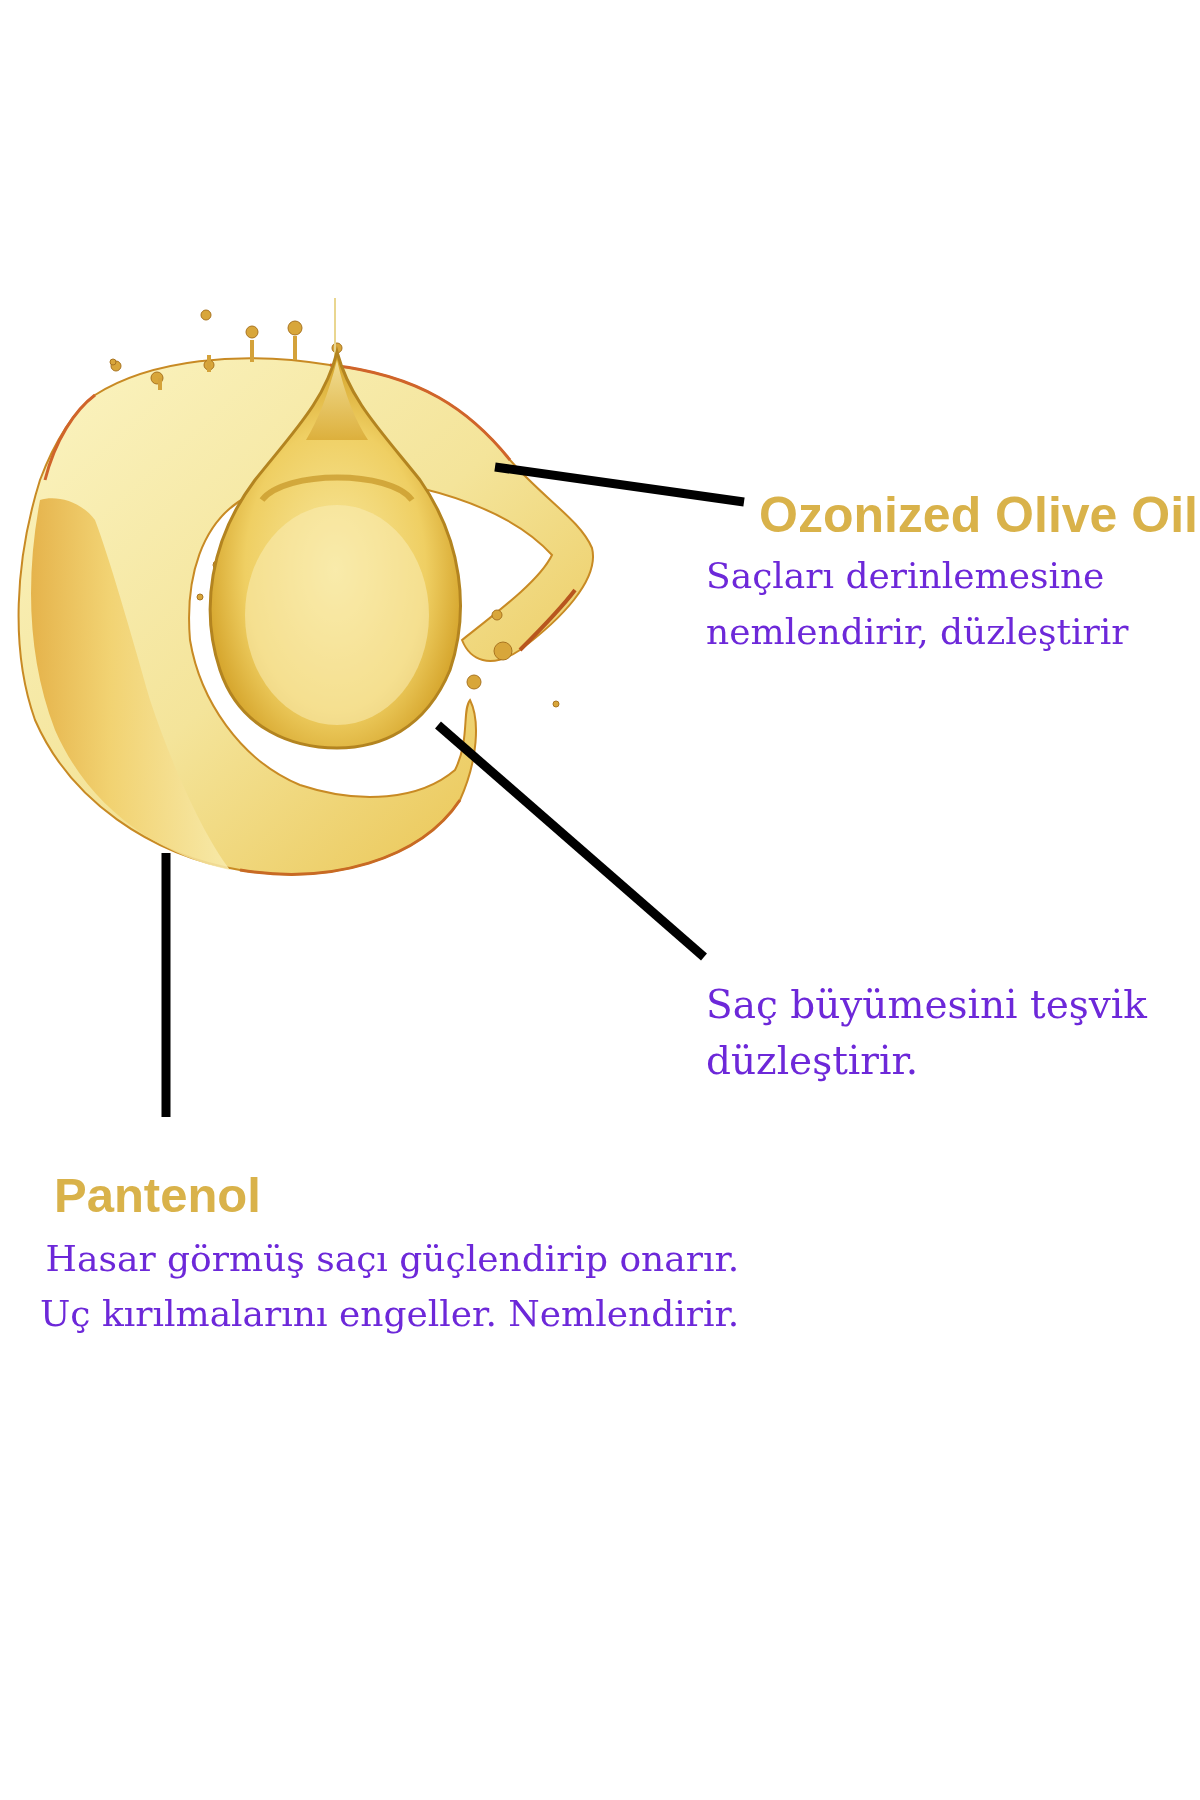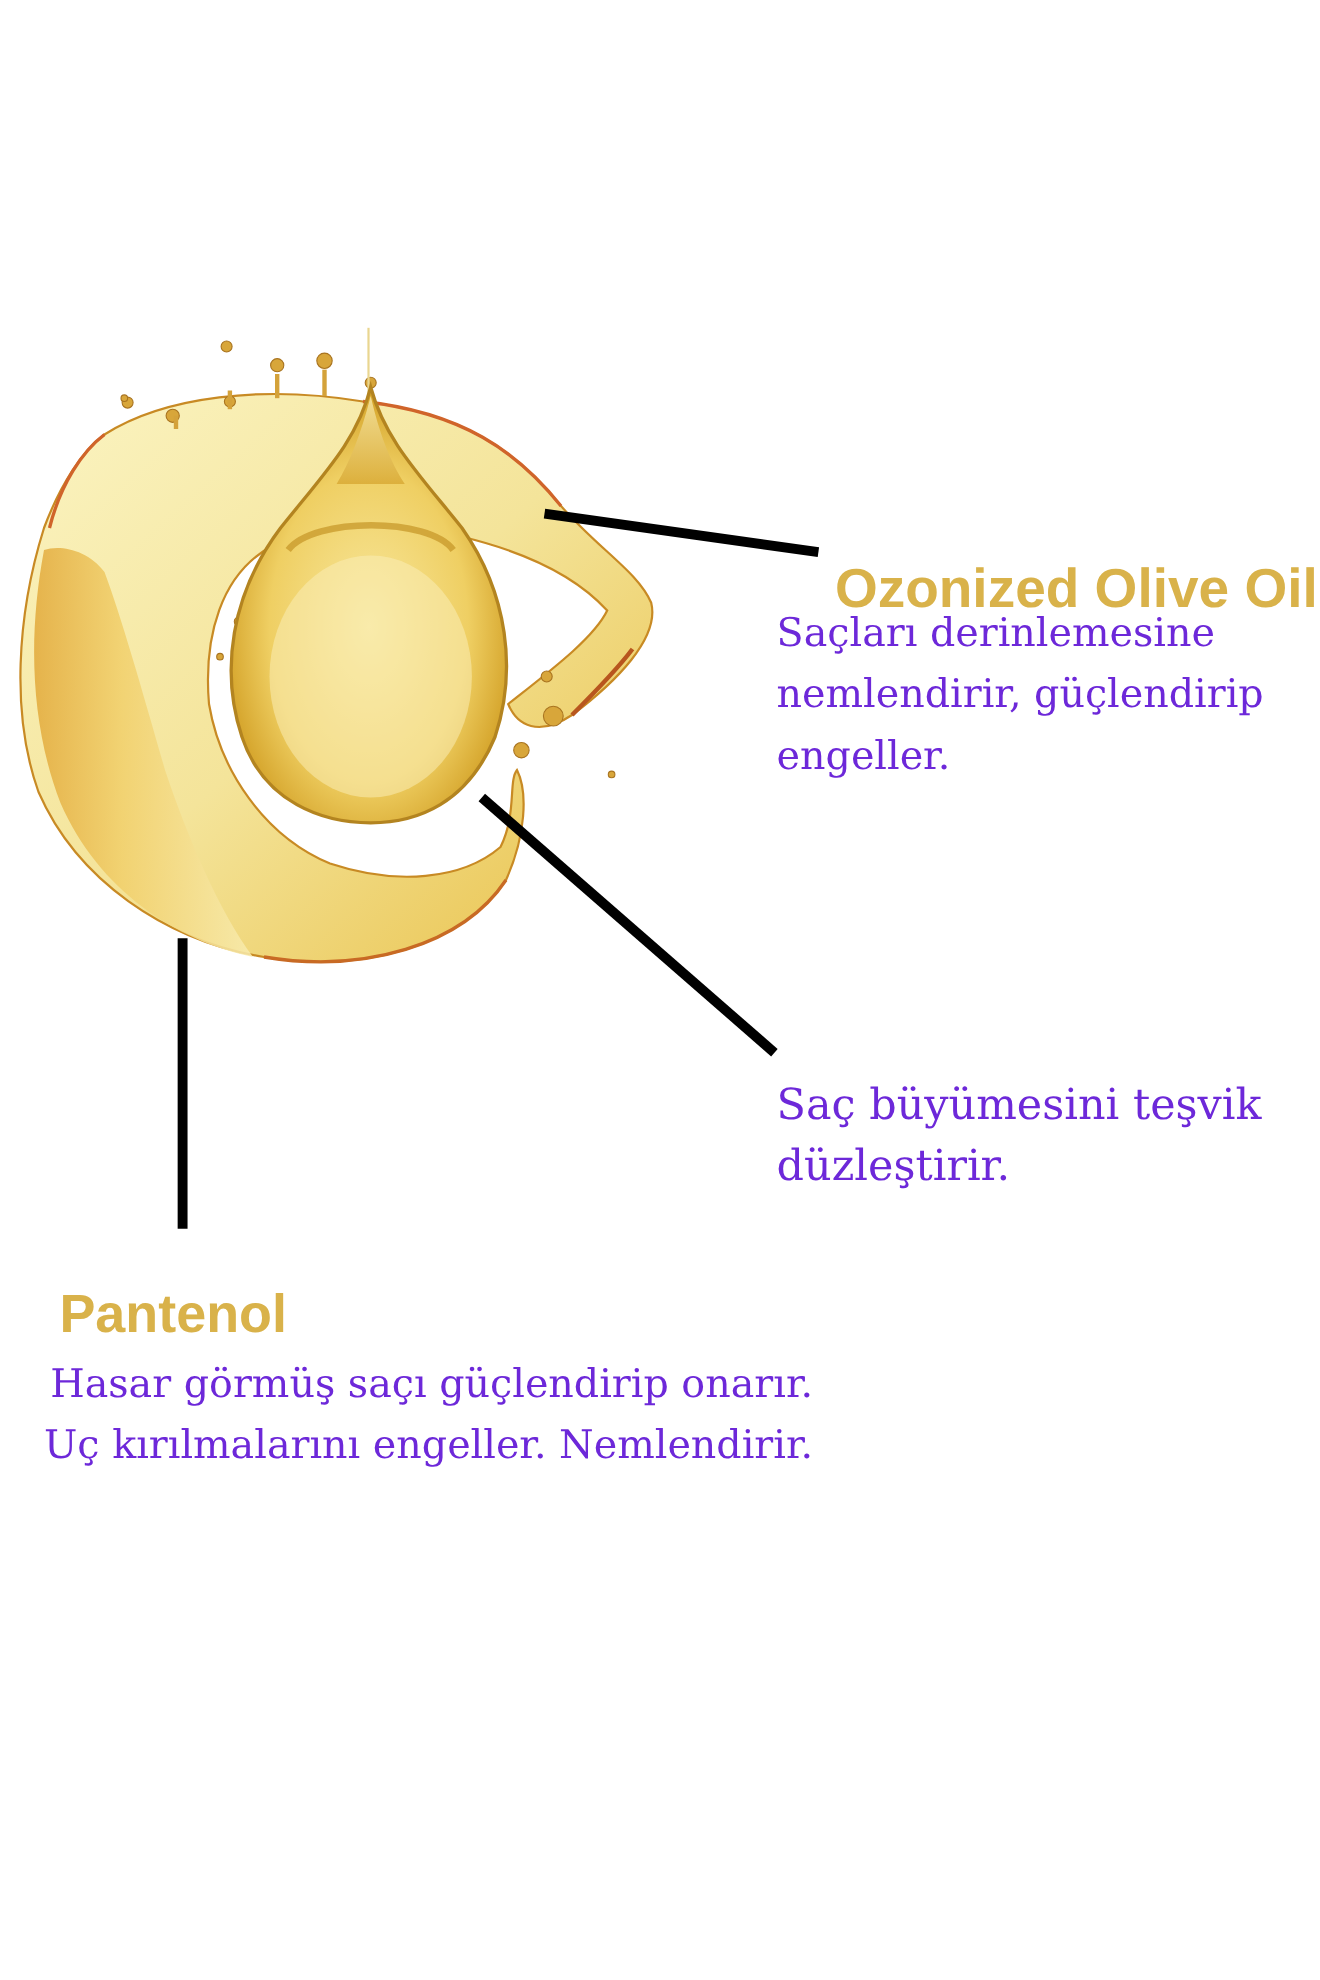--- a/index.html
+++ b/index.html
@@ -15,21 +15,21 @@
       line-height: 1;
     }
     .body-text {
       position: absolute;
       font-family: "DejaVu Serif", serif;
       color: #6d28d9;
       margin: 0;
       white-space: nowrap;
     }
     .body-text div { height: 56px; line-height: 56px; }
-    #t-ozon { left: 759px; top: 510px; font-size: 50px; }
+    #t-ozon { left: 759px; top: 490px; font-size: 50px; }
     #b-ozon { left: 706px; top: 548px; font-size: 36px; }
     #t-rose { left: 748px; top: 919px; font-size: 45px; }
     #b-rose { left: 706px; top: 977px; font-size: 39px; }
     #t-pant { left: 54px; top: 1171px; font-size: 49px; }
     #b-pant { left: 40px; top: 1231px; font-size: 36px; text-align: right; }
     #b-pant div { height: 55px; line-height: 55px; }
     svg.art { position: absolute; left: 0; top: 0; }
   </style>
 </head>
 <body>
@@ -132,22 +132,21 @@
     <g stroke="#000000" stroke-width="9" stroke-linecap="butt">
       <line x1="495" y1="467" x2="744" y2="502"></line>
       <line x1="438" y1="725" x2="704" y2="957"></line>
       <line x1="166" y1="853" x2="166" y2="1117"></line>
     </g>
   </svg>
 
   <h2 id="t-ozon" class="title">Ozonized Olive Oil</h2>
   <div id="b-ozon" class="body-text">
     <div>Saçları derinlemesine</div>
-    <div>nemlendirir, güçlendirip</div>
-    <div>engeller.</div>
+    <div>nemlendirir, düzleştirir</div>
   </div>
 
   <div id="b-rose" class="body-text">
     <div>Saç büyümesini teşvik</div>
     <div>düzleştirir.</div>
   </div>
 
   <h2 id="t-pant" class="title">Pantenol</h2>
   <div id="b-pant" class="body-text">
     <div>Hasar görmüş saçı güçlendirip onarır.</div>

